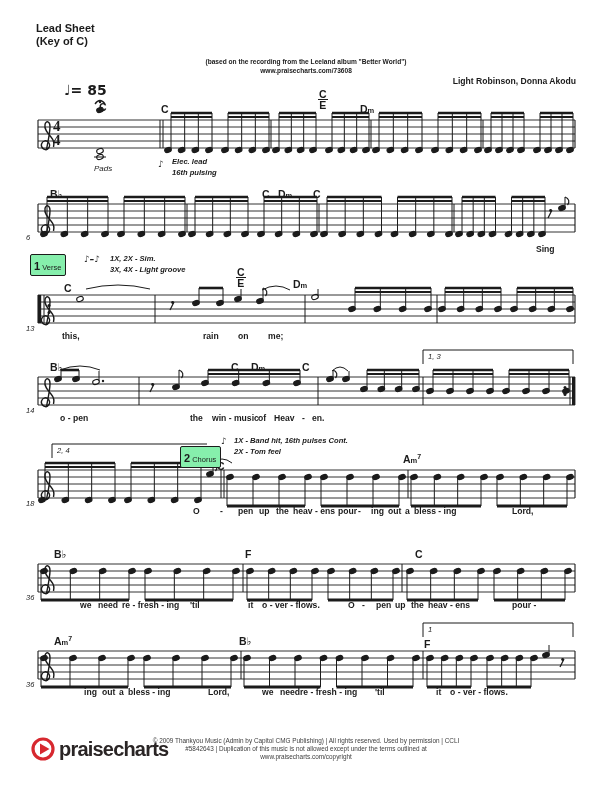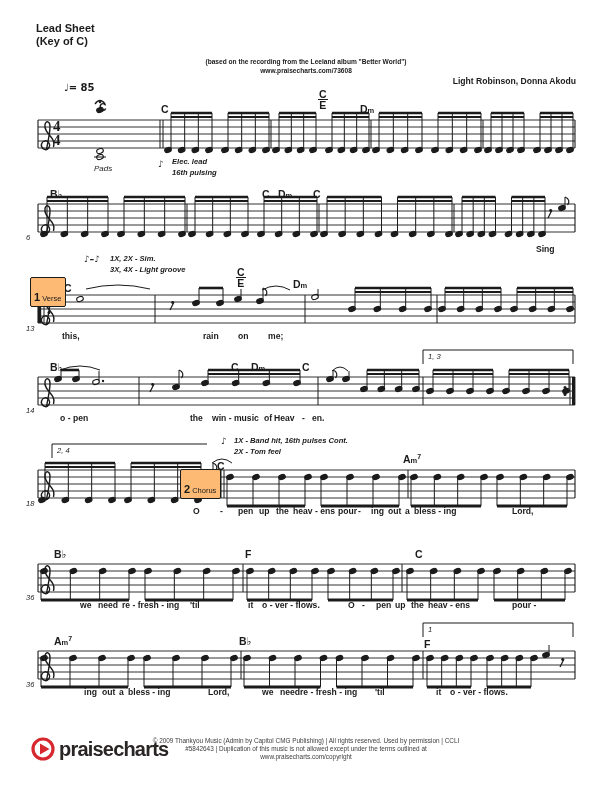--- a/index.html
+++ b/index.html
@@ -5,36 +5,36 @@
   html,body{margin:0;padding:0;background:#888;}
   .page{position:relative;width:612px;height:792px;background:#ffffff;
         font-family:"Liberation Sans","DejaVu Sans",sans-serif;color:#1b1b1b;
         margin:0 auto;overflow:hidden;}
   .abs{position:absolute;white-space:nowrap;}
   #score-svg{position:absolute;left:0;top:0;}
   .doc-type{font-weight:bold;font-size:11px;line-height:13px;}
   .title{left:0;right:0;text-align:center;font-size:28px;font-weight:bold;letter-spacing:.5px;}
   .subtitle{left:0;right:0;text-align:center;font-size:6.6px;font-weight:bold;}
   .authors{font-size:8.6px;font-weight:bold;}
-  .tempo{font-size:10px;font-weight:bold;font-family:"DejaVu Sans",sans-serif;}
+  .tempo{font-size:14px;font-weight:bold;font-family:"DejaVu Sans",sans-serif;}
   .chord{font-size:10.5px;font-weight:bold;}
   .chord .sub{font-size:7.5px;}
   .chord .sup{font-size:7px;vertical-align:4px;}
   .chord.stack{text-align:center;line-height:10px;}
   .chord.stack .cr{display:block;border-bottom:1px solid #1b1b1b;padding:0 1px;}
   .chord.stack .cb{display:block;}
   .lyr{font-size:8.6px;font-weight:bold;}
   .mnum{font-size:7.5px;font-style:italic;}
   .dir{font-size:7.6px;font-style:italic;font-weight:bold;line-height:10.5px;}
   .cue{font-size:9px;font-weight:bold;font-style:italic;font-family:"DejaVu Sans",sans-serif;}
   .freetext{font-size:8px;}
   .freetext.it{font-style:italic;}
   .freetext.b{font-weight:bold;font-size:8.6px;}
   .voltalab{font-size:7.6px;font-style:italic;}
-  .secbox{border:1.2px solid #1b1b1b;border-radius:2px;padding:9px 4px 1px 3px;background:#fdba74;margin-top:23px;}
+  .secbox{border:1.2px solid #1b1b1b;border-radius:2px;padding:1px 4px 1px 3px;background:#86efac;}
   .secbox .n{font-size:11px;font-weight:bold;margin-right:2px;}
   .secbox .l{font-size:7.5px;}
   .tsig{font-family:"Liberation Serif",serif;font-weight:bold;font-size:15px;line-height:14px;}
   .footer-copy{text-align:center;font-size:6.4px;line-height:8px;color:#3c3c3c;}
   .logo-word{font-size:20px;font-weight:bold;color:#2a2525;letter-spacing:-0.8px;}
 </style>
 </head>
 <body>
 
 <div class="page">
@@ -636,21 +636,21 @@
       <span class="abs lyr" style="left: 268px; top: 331px;">me;</span>
       <span class="abs voltalab" style="left: 428px; top: 352px;">1, 3</span>
       <span class="abs mnum" style="left: 26px; top: 406px;">14</span>
       <span class="abs chord" style="left: 50px; top: 361px;">B♭</span>
       <span class="abs chord" style="left: 231px; top: 361px;">C</span>
       <span class="abs chord" style="left: 251px; top: 361px;">D<span class="sub">m</span></span>
       <span class="abs chord" style="left: 302px; top: 361px;">C</span>
       <span class="abs lyr" style="left: 60px; top: 413px;">o - pen</span>
       <span class="abs lyr" style="left: 190px; top: 413px;">the</span>
       <span class="abs lyr" style="left: 212px; top: 413px;">win - music</span>
-      <span class="abs lyr" style="left: 258px; top: 413px; margin-left: 6px;">of</span>
+      <span class="abs lyr" style="left: 258px; top: 413px;">of</span>
       <span class="abs lyr" style="left: 274px; top: 413px;">Heav</span>
       <span class="abs lyr" style="left: 302px; top: 413px;">-</span>
       <span class="abs lyr" style="left: 312px; top: 413px;">en.</span>
       <span class="abs voltalab" style="left: 57px; top: 446px;">2, 4</span>
       <span class="abs mnum" style="left: 26px; top: 499px;">18</span>
       <span class="abs chord" style="left: 217px; top: 460px;">C</span>
       <span class="abs chord" style="left: 403px; top: 453px;">A<span class="sub">m</span><span class="sup">7</span></span>
       <span class="abs secbox" style="left: 180px; top: 446px;"><span class="n">2</span><span class="l">Chorus</span></span>
       <span class="abs cue" style="left: 221px; top: 436px;">♪</span>
       <span class="abs dir" style="left: 234px; top: 436px;">1X - Band hit, 16th pulses Cont.<br>2X - Tom feel</span>

